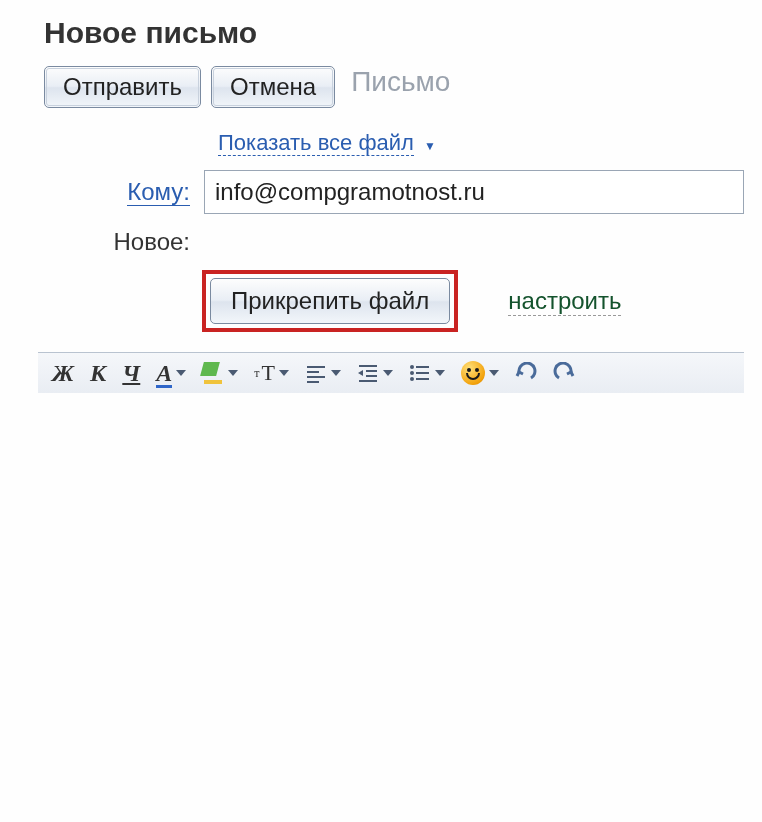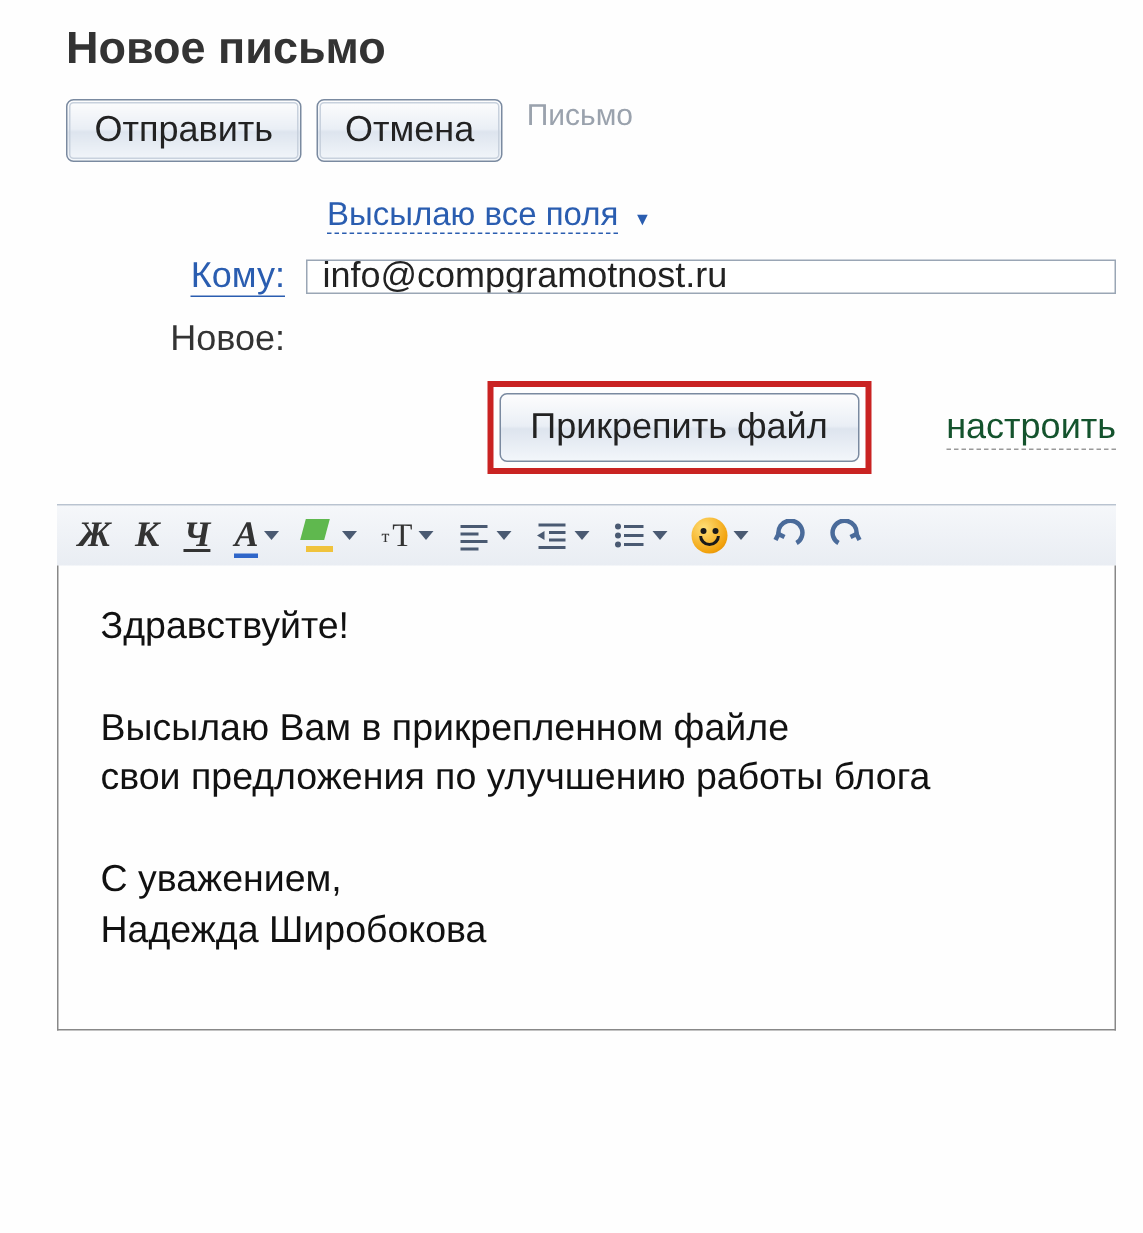--- a/index.html
+++ b/index.html
@@ -33,21 +33,21 @@
     color: #222;
     padding: 6px 18px;
     border: 1px solid #7a8aa0;
     border-radius: 5px;
     background: linear-gradient(to bottom, #fdfdfd 0%, #e9eef5 48%, #dde4ee 52%, #f2f6fa 100%);
     cursor: pointer;
     outline: 1px solid #c8d1dd;
     outline-offset: -3px;
   }
   .mode-label {
-    font-size: 20px;
+    font-size: 28px;
     color: #9aa2ad;
     margin-left: 6px;
   }
 
   
   .fields {
     margin-left: 6px;
   }
   .row {
     display: flex;
@@ -72,34 +72,33 @@
     cursor: pointer;
   }
   .show-all-row {
     margin-left: 174px;
     margin-bottom: 14px;
     font-size: 22px;
   }
   .show-all-row .tri { font-size: 12px; color: #2a5db0; margin-left: 4px; }
   .textfield {
     flex: 1;
-    height: 23px;
+    height: 44px;
     border: 1px solid #9aa6b5;
     padding: 4px 10px;
     font-size: 24px;
     color: #222;
     background: #fff;
   }
 
   .attach-row {
     display: flex;
     align-items: center;
     margin-left: 158px;
     margin-bottom: 20px;
-    justify-content: flex-end;
   }
   .attach-highlight {
     border: 4px solid #c92322;
     padding: 4px;
     display: inline-block;
   }
   .attach-btn {
     font-size: 24px;
     color: #222;
     padding: 8px 20px;
@@ -199,21 +198,21 @@
   <h1 class="title">Новое письмо</h1>
 
   <div class="top-toolbar">
     <button class="btn">Отправить</button>
     <button class="btn">Отмена</button>
     <span class="mode-label">Письмо</span>
   </div>
 
   <div class="fields">
     <div class="show-all-row">
-      <span class="linklike">Высылаю все поля</span>
+      <span class="linklike">Показать все файл</span>
       <span class="tri">▼</span>
     </div>
 
     <div class="row">
       <div class="lbl"><span class="solid-link">Кому:</span></div>
       <input class="textfield" value="info@compgramotnost.ru" style="">
     </div>
 
     <div class="row">
       <div class="lbl">Новое:</div>
@@ -306,20 +305,13 @@
         </svg>
     </span>
     <span class="ed-item redo">
       <svg class="toolbar-svg" viewBox="0 0 22 22">
           <path d="M6 16 A8 8 0 1 1 18 10"></path>
           <polyline points="20,14 18,10 14,12"></polyline>
         </svg>
     </span>
   </div>
 
-  <div class="email-body">Здравствуйте!
-
-Высылаю Вам в прикрепленном файле
-свои предложения по улучшению работы блога
-
-С уважением,
-Надежда Широбокова</div>
 </div>
 
 </body></html>

